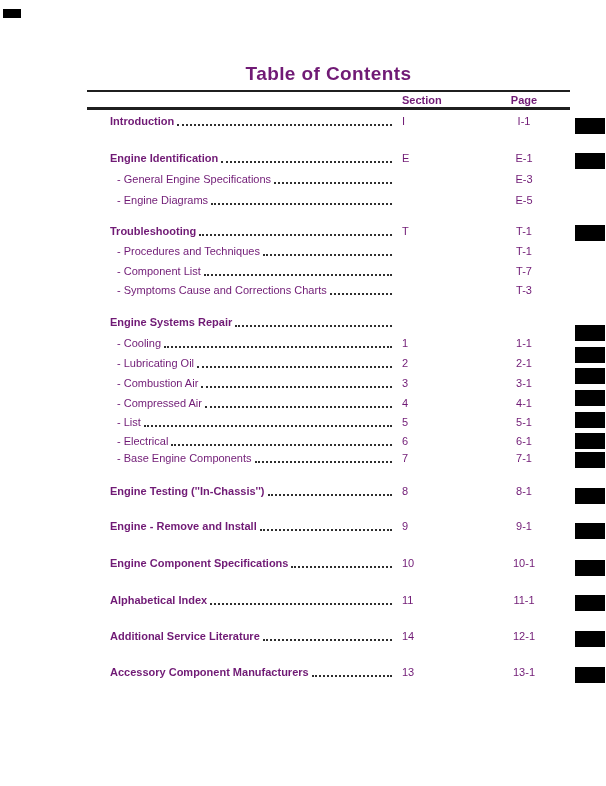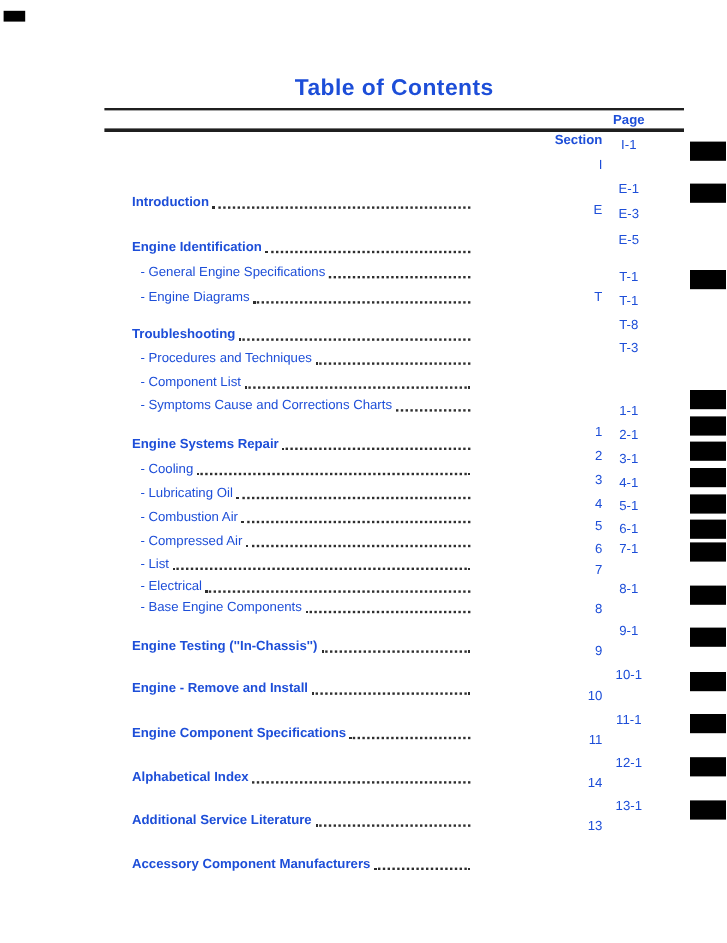--- a/index.html
+++ b/index.html
@@ -3,21 +3,21 @@
 <meta charset="utf-8">
 <style>
   html, body { margin: 0; padding: 0; background: #ffffff; }
   .page {
     position: relative;
     width: 606px;
     height: 786px;
     background: #ffffff;
     overflow: hidden;
     font-family: "Liberation Sans", sans-serif;
-    color: #1d4ed8;
+    color: #701a75;
   }
   .corner-mark {
     position: absolute;
     left: 3px; top: 9px;
     width: 18px; height: 9px;
     background: #000;
   }
   .page-title {
     position: absolute;
     left: 87px; top: 63px;
@@ -37,25 +37,24 @@
   .rule-top { top: 90px; }
   .rule-bottom { top: 107px; height: 3px; }
   .col-headers {
     position: absolute;
     left: 87px; top: 94px;
     width: 483px; height: 12px;
     font-size: 11px;
   }
   .cell-section {
     position: absolute;
-    left: 305px;
+    left: 315px;
     width: 110px;
-    text-align: right;
+    text-align: left;
     font-weight: 400;
-    margin-top: 17px;
   }
   .cell-page {
     position: absolute;
     left: 415px;
     width: 44px;
     padding-right: 24px;
     text-align: center;
     font-weight: 400;
   }
   .hdr { font-weight: 700; }
@@ -70,21 +69,20 @@
   }
   .row-inner {
     position: absolute;
     left: 0; top: 0;
     width: 305px;
     height: 13px;
     display: flex;
     align-items: flex-end;
     padding-left: 23px;
     box-sizing: border-box;
-    margin-top: 48px;
   }
   .toc-row.sub .row-inner { padding-left: 30px; }
   .entry-title { white-space: nowrap; font-weight: 700; }
   .toc-row.sub .entry-title { font-weight: 400; }
   .leader {
     flex: 1;
     min-width: 8px;
     border-bottom: 2px dotted #2e2e2e;
     margin: 0 0 2px 3px;
   }
@@ -163,21 +161,21 @@
         </div>
         <span class="cell-section"></span>
         <span class="cell-page">T-1</span>
       </div>
       <div class="toc-row sub" style="top: 265px;">
         <div class="row-inner">
           <span class="entry-title">- Component List</span>
           <span class="leader"></span>
         </div>
         <span class="cell-section"></span>
-        <span class="cell-page">T-8</span>
+        <span class="cell-page">T-7</span>
       </div>
       <div class="toc-row sub" style="top: 284px;">
         <div class="row-inner">
           <span class="entry-title">- Symptoms Cause and Corrections Charts</span>
           <span class="leader"></span>
         </div>
         <span class="cell-section"></span>
         <span class="cell-page">T-3</span>
       </div>
       <div class="toc-row" style="top: 316px;">

